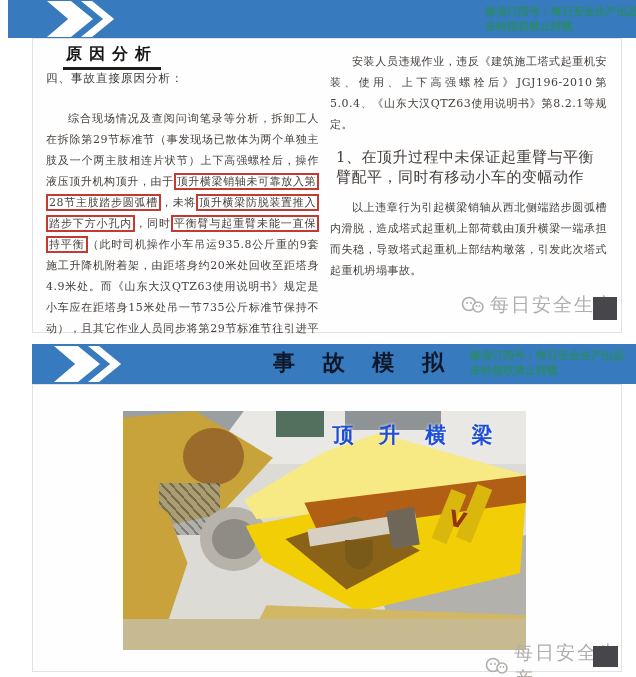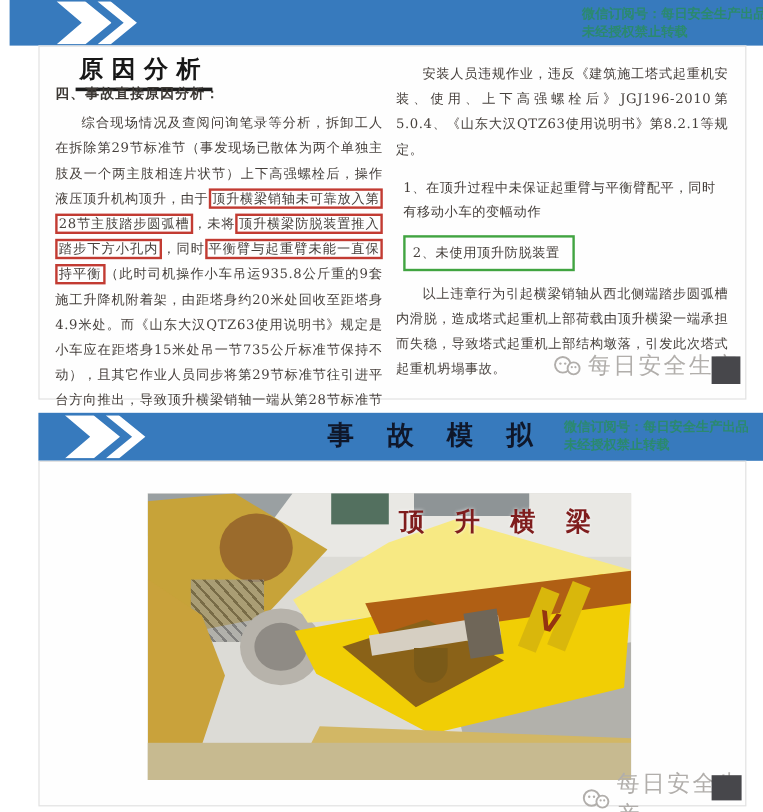--- a/index.html
+++ b/index.html
@@ -21,30 +21,30 @@
         font-family:"DejaVu Sans", sans-serif;font-size:22px;font-weight:bold;
         color:#0f172a;letter-spacing:10px;}
 
   
   .card{position:absolute;background:#fefefe;border:1px solid #e2e2e2;}
   .card1{left:32px;top:38px;width:588px;height:293px;}
   .card2{left:32px;top:384px;width:588px;height:286px;}
 
   
   .page-title{position:absolute;left:30px;top:5px;font-family:"DejaVu Sans", sans-serif;
-        font-size:20px;font-weight:bold;letter-spacing:7px;color:#171717;
+        font-size:16px;font-weight:bold;letter-spacing:7px;color:#171717;
         border-bottom:3px solid #1c1c1c;padding:0 3px 2px 3px;}
   .col-left{position:absolute;left:13px;top:32px;width:273px;color:#453f3b;}
   .col-right{position:absolute;left:297px;top:12px;width:277px;color:#453f3b;}
-  .sub-heading{font-size:11.5px;font-weight:bold;letter-spacing:1px;margin:0 0 6px 0;color:#3c3834;}
+  .sub-heading{font-size:11.5px;font-weight:normal;letter-spacing:1px;margin:0 0 22px 0;color:#3c3834;}
   .body-p{font-size:11px;line-height:21px;letter-spacing:0.5px;text-align:justify;
         text-indent:2em;margin:0;}
   .rb{border:2px solid #c23b32;padding:0 1px;box-decoration-break:clone;-webkit-box-decoration-break:clone;}
   .intro-p{font-size:11px;line-height:21px;letter-spacing:0.5px;text-align:justify;text-indent:2em;margin:0 0 10px 0;}
-  .item{font-size:11px;line-height:20px;letter-spacing:0.5px;margin:7px 0 7px 6px;}
+  .item{font-size:15px;line-height:20px;letter-spacing:0.5px;margin:7px 0 7px 6px;}
   .item-boxed{display:inline-block;border:2px solid #41a441;padding:3px 10px 3px 6px;}
   .item-plain{display:block;padding:2px 0;}
   .concl-p{font-size:11px;line-height:21px;letter-spacing:0.5px;text-align:justify;text-indent:2em;margin:8px 0 0 0;}
 
   
   .wm{position:absolute;display:flex;align-items:center;gap:5px;color:#b1aeab;
       font-family:"DejaVu Sans", sans-serif;font-size:19px;letter-spacing:2px;z-index:4;}
   .wm1{left:428px;top:253px;}
   .wm2{left:452px;top:255px;}
   .blk{position:absolute;background:#47474b;z-index:5;}
@@ -80,21 +80,21 @@
   .ph-hook{left:55%;top:54%;width:7%;height:12%;background:#7a5a18;border-radius:0 0 60% 60%;}
   .ph-stripe1{left:79%;top:33%;width:4%;height:22%;background:#d9b70c;transform:rotate(22deg);}
   .ph-stripe2{left:85%;top:31%;width:4%;height:24%;background:#d9b70c;transform:rotate(22deg);}
   .ph-redV{left:81%;top:40%;color:#943310;font-family:"DejaVu Sans",sans-serif;
       font-weight:bold;font-size:22px;transform:rotate(14deg);}
   .ph-concrete{left:62%;top:52%;width:38%;height:42%;background:#b2b1ab;
       clip-path:polygon(0 22%,100% 0,100% 92%,12% 100%);}
   .ph-beamBot{left:30%;top:74%;width:70%;height:26%;background:#d2b765;
       clip-path:polygon(8% 28%,100% 44%,100% 100%,0 100%);}
   .ph-floor{left:0;top:87%;width:100%;height:13%;background:#c7ba90;}
-  .photo-label{position:absolute;left:52%;top:4%;color:#7f1d1d;
+  .photo-label{position:absolute;left:52%;top:4%;color:#1d4ed8;
       font-family:"DejaVu Sans", sans-serif;font-size:21px;font-weight:bold;
       letter-spacing:9px;white-space:nowrap;text-shadow:0 0 3px rgba(255,255,255,.85);}
   .wm-logo{flex:0 0 auto;}
 </style>
 </head>
 <body>
 
 <div class="page">
 
   <div class="banner banner1">
@@ -112,21 +112,20 @@
     <div class="col-left">
       <p class="sub-heading">四、事故直接原因分析：</p>
       <p class="body-p"><span>综合现场情况及查阅问询笔录等分析，拆卸工人在拆除第29节标准节（事发现场已散体为两个单独主肢及一个两主肢相连片状节）上下高强螺栓后，操作液压顶升机构顶升，由于</span><span class="rb">顶升横梁销轴未可靠放入第28节主肢踏步圆弧槽</span><span>，未将</span><span class="rb">顶升横梁防脱装置推入踏步下方小孔内</span><span>，同时</span><span class="rb">平衡臂与起重臂未能一直保持平衡</span><span>（此时司机操作小车吊运935.8公斤重的9套施工升降机附着架，由距塔身约20米处回收至距塔身4.9米处。而《山东大汉QTZ63使用说明书》规定是小车应在距塔身15米处吊一节735公斤标准节保持不动），且其它作业人员同步将第29节标准节往引进平台方向推出，导致顶升横梁销轴一端从第28节标准节4号主肢</span><span class="rb">踏步处滑脱</span><span>，造成塔机上部载荷由顶升横梁一端承担而失稳，上部结构墩落引发塔式起重机从第14节标准节处断裂折塌。</span></p>
     </div>
 
     <div class="col-right">
       <p class="intro-p">安装人员违规作业，违反《建筑施工塔式起重机安装、使用、上下高强螺栓后》JGJ196-2010第5.0.4、《山东大汉QTZ63使用说明书》第8.2.1等规定。</p>
       <div class="item">
           <span class="item-plain">1、在顶升过程中未保证起重臂与平衡臂配平，同时有移动小车的变幅动作</span>
         </div>
-      <div class="item"><span class="item-boxed">2、未使用顶升防脱装置</span></div>
       <p class="concl-p">以上违章行为引起横梁销轴从西北侧端踏步圆弧槽内滑脱，造成塔式起重机上部荷载由顶升横梁一端承担而失稳，导致塔式起重机上部结构墩落，引发此次塔式起重机坍塌事故。</p>
     </div>
 
     <div class="wm wm1">
       <svg class="wm-logo" width="24" height="18" viewBox="0 0 24 18">
         <circle cx="8" cy="8" r="6.5" fill="none" stroke="#b1aeab" stroke-width="1.6"></circle>
         <circle cx="17" cy="11" r="5" fill="#ffffff" stroke="#b1aeab" stroke-width="1.6"></circle>
         <circle cx="6" cy="7" r="1" fill="#b1aeab"></circle>
           <circle cx="10" cy="7" r="1" fill="#b1aeab"></circle>
         <circle cx="15.5" cy="10" r="0.9" fill="#b1aeab"></circle>

